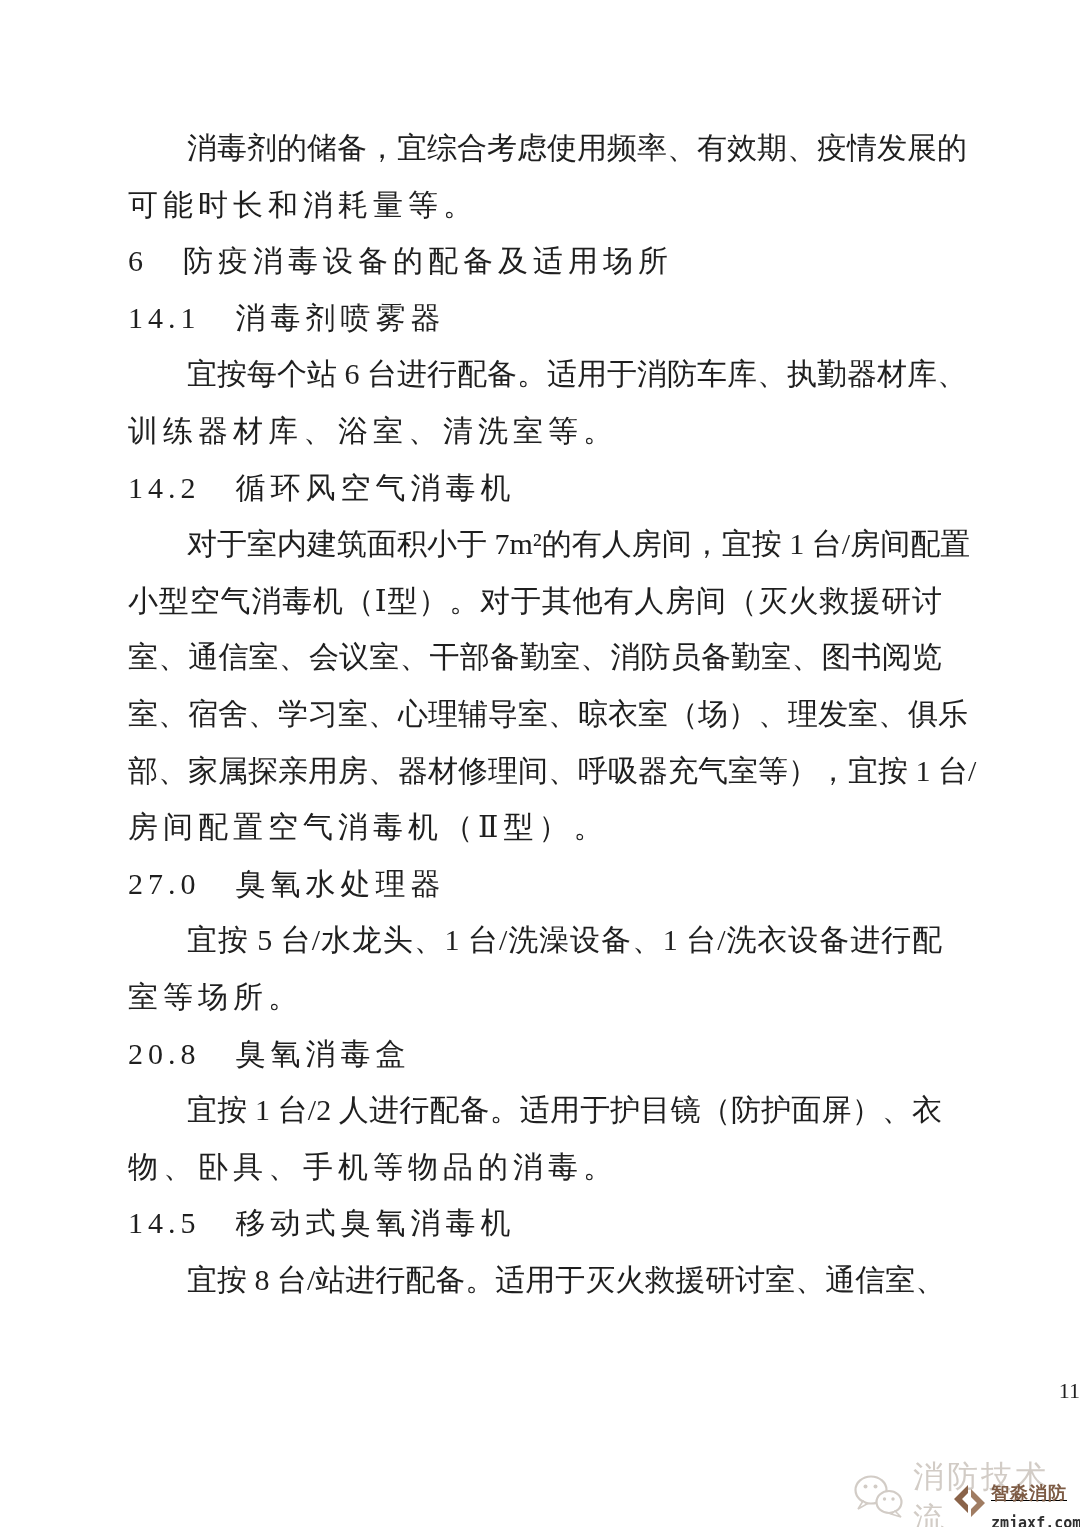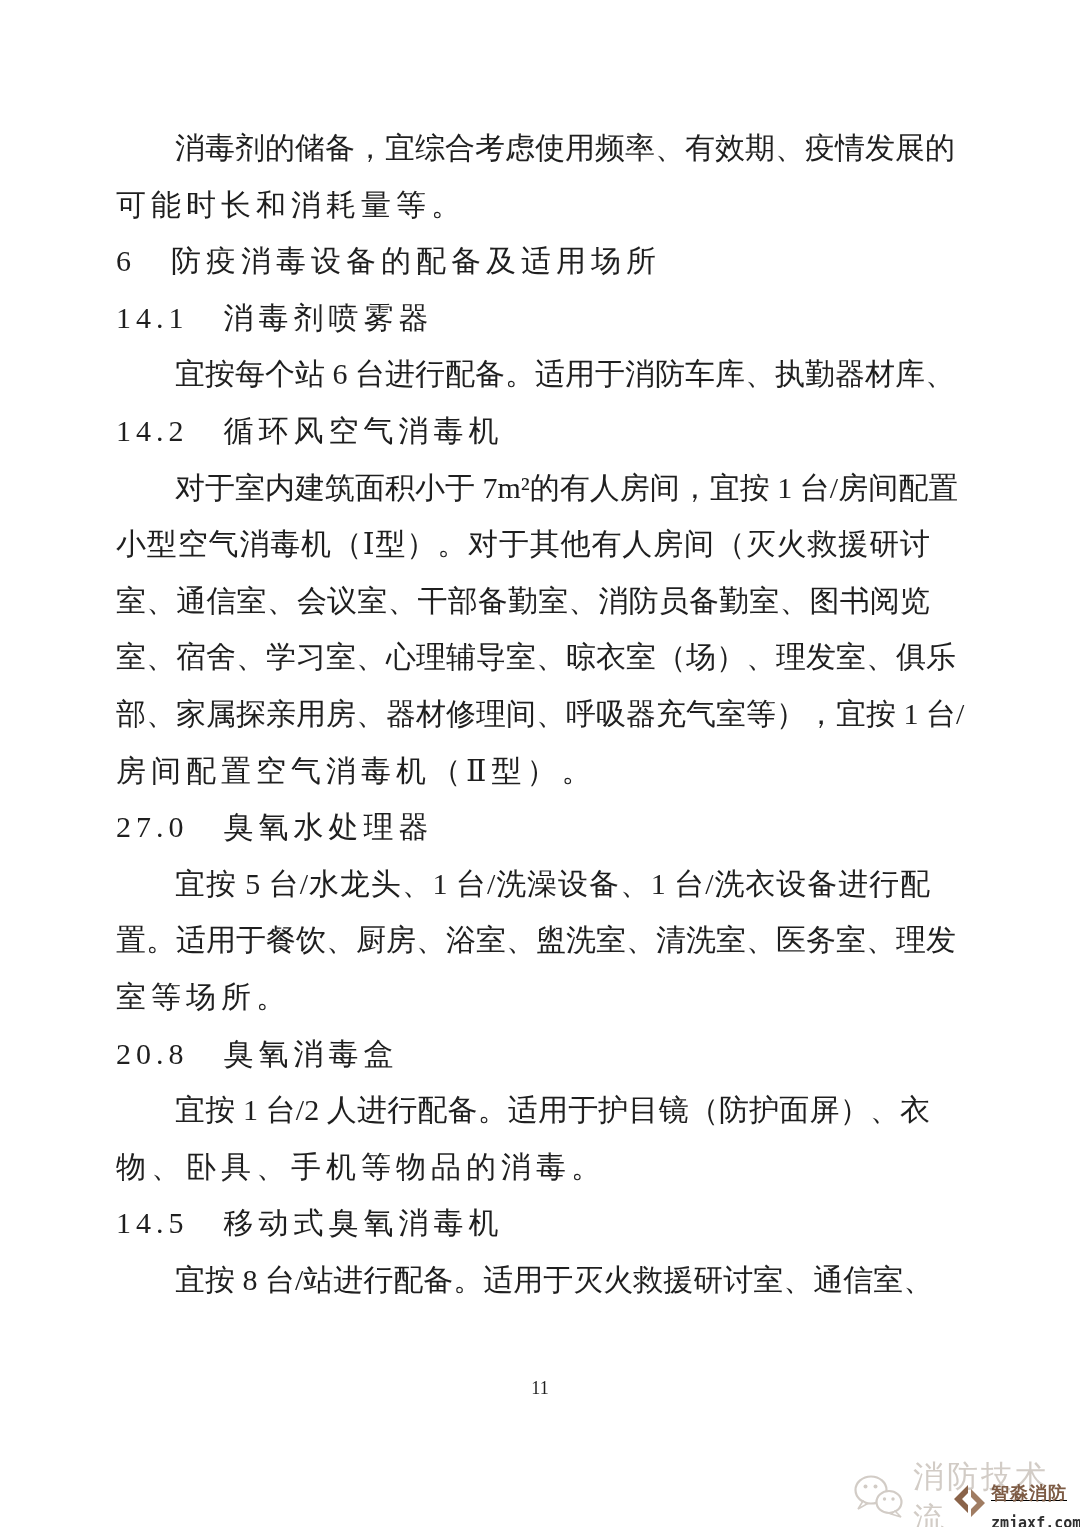--- a/index.html
+++ b/index.html
@@ -5,40 +5,40 @@
   html,body{margin:0;padding:0;background:#ffffff;}
   .page{
     position:relative;
     width:1080px;height:1527px;
     background:#ffffff;
     overflow:hidden;
     font-family:"Liberation Serif","DejaVu Serif",serif;
   }
   .doc{
     position:absolute;
-    left:116px;top:120px;width:814px;
+    left:128px;top:120px;width:814px;
     font-size:30px;
     color:#1f1f1f;
   }
   .line{
     height:56.6px;
     line-height:56.6px;
     white-space:nowrap;
   }
   .line.justify{
     text-align:justify;
     text-align-last:justify;
   }
   .line.indent{ text-indent:59px; }
   .line.plain, .line.heading{ letter-spacing:5px; text-align:left; }
   .page-number{
     position:absolute;
     left:0;top:1378px;width:1080px;
-    text-align:center;
-    font-size:18px;
+    text-align:right;
+    font-size:22px;
     color:#1f1f1f;
   }
   .wm-wechat{
     position:absolute;
     left:852px;top:1456px;
     display:flex;align-items:center;gap:7px;
     color:var(--wm-wechat,#d2ccc6);
   }
   .wm-wechat .wm-label{
     font-size:31px;
@@ -70,30 +70,30 @@
 <body>
 
 <div class="page">
 
   <div class="doc" style="color: rgb(31, 31, 31);">
       <div class="line justify indent">消毒剂的储备，宜综合考虑使用频率、有效期、疫情发展的</div>
       <div class="line plain">可能时长和消耗量等。</div>
       <div class="line heading">6　防疫消毒设备的配备及适用场所</div>
       <div class="line heading">14.1　消毒剂喷雾器</div>
       <div class="line justify indent">宜按每个站 6 台进行配备。适用于消防车库、执勤器材库、</div>
+      <div class="line plain">训练器材库、浴室、清洗室等。</div>
       <div class="line heading">14.2　循环风空气消毒机</div>
       <div class="line justify indent">对于室内建筑面积小于 7m²的有人房间，宜按 1 台/房间配置</div>
       <div class="line justify">小型空气消毒机（Ⅰ型）。对于其他有人房间（灭火救援研讨</div>
       <div class="line justify">室、通信室、会议室、干部备勤室、消防员备勤室、图书阅览</div>
       <div class="line justify">室、宿舍、学习室、心理辅导室、晾衣室（场）、理发室、俱乐</div>
       <div class="line justify">部、家属探亲用房、器材修理间、呼吸器充气室等），宜按 1 台/</div>
       <div class="line plain">房间配置空气消毒机（Ⅱ型）。</div>
       <div class="line heading">27.0　臭氧水处理器</div>
       <div class="line justify indent">宜按 5 台/水龙头、1 台/洗澡设备、1 台/洗衣设备进行配</div>
-      <div class="line justify">置。适用于餐饮、厨房、浴室、盥洗室、清洗室、医务室、理发</div>
       <div class="line plain">室等场所。</div>
       <div class="line heading">20.8　臭氧消毒盒</div>
       <div class="line justify indent">宜按 1 台/2 人进行配备。适用于护目镜（防护面屏）、衣</div>
       <div class="line plain">物、卧具、手机等物品的消毒。</div>
       <div class="line heading">14.5　移动式臭氧消毒机</div>
       <div class="line justify indent">宜按 8 台/站进行配备。适用于灭火救援研讨室、通信室、</div>
     </div>
 
   <div class="page-number">11</div>
 

